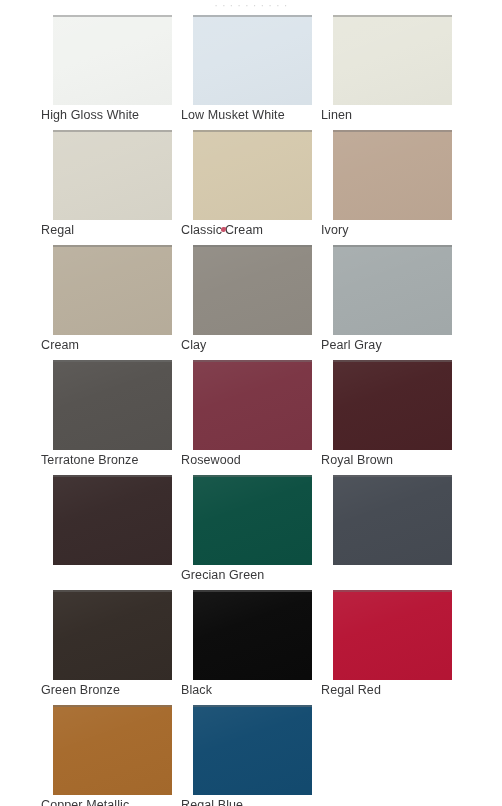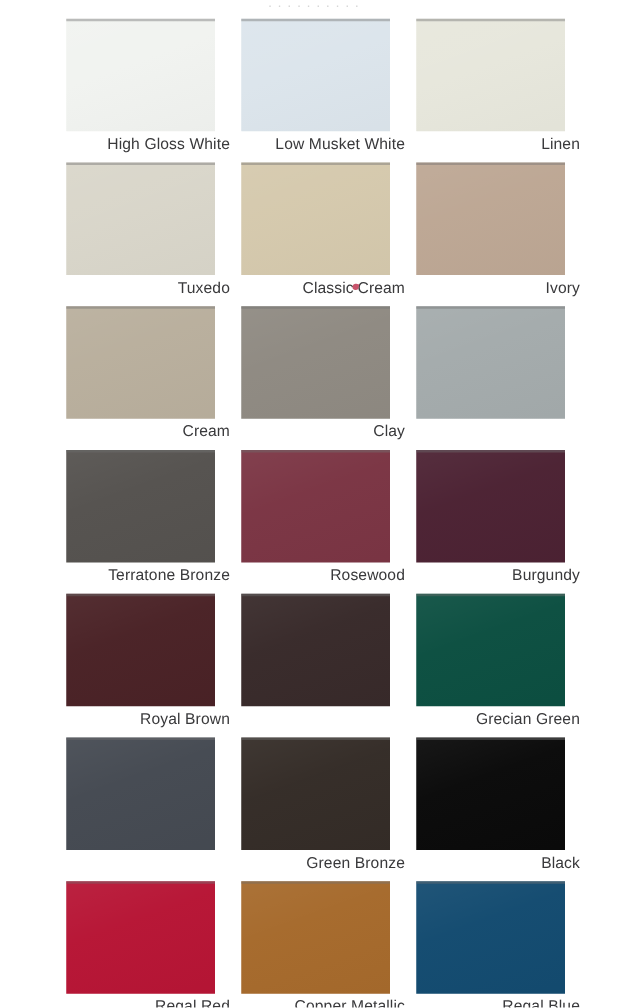--- a/index.html
+++ b/index.html
@@ -78,21 +78,21 @@
                 rgba(255,255,255,0.012) 38%,
                 rgba(0,0,0,0.018) 100%);
     pointer-events: none;
   }
 
   .swatch-label {
     position: absolute;
     left: -12px;
     top: 93px;
     width: 143px;
-    text-align: right;
+    text-align: left;
     font-size: 12.5px;
     line-height: 15px;
     color: #39393b;
     white-space: nowrap;
     letter-spacing: .1px;
   }
 
   .label-mark {
     display: inline-block;
     width: 5px;
@@ -121,52 +121,49 @@
       <div class="swatch-cell">
         <div class="swatch-chip" style="background: rgb(220, 229, 236);"></div>
         <div class="swatch-label">Low Musket White</div>
       </div>
       <div class="swatch-cell">
         <div class="swatch-chip" style="background: rgb(231, 231, 220);"></div>
         <div class="swatch-label">Linen</div>
       </div>
       <div class="swatch-cell">
         <div class="swatch-chip" style="background: rgb(217, 214, 202);"></div>
-        <div class="swatch-label">Tuxedo</div>
+        <div class="swatch-label">Regal</div>
       </div>
       <div class="swatch-cell">
         <div class="swatch-chip" style="background: rgb(213, 201, 173);"></div>
         <div class="swatch-label"><span>Classic</span><span class="label-mark"></span><span>Cream</span></div>
       </div>
       <div class="swatch-cell">
         <div class="swatch-chip" style="background: rgb(189, 167, 148);"></div>
         <div class="swatch-label">Ivory</div>
       </div>
       <div class="swatch-cell">
         <div class="swatch-chip" style="background: rgb(185, 175, 157);"></div>
         <div class="swatch-label">Cream</div>
       </div>
       <div class="swatch-cell">
         <div class="swatch-chip" style="background: rgb(143, 138, 130);"></div>
         <div class="swatch-label">Clay</div>
       </div>
       <div class="swatch-cell">
         <div class="swatch-chip" style="background: rgb(164, 171, 172);"></div>
+        <div class="swatch-label">Pearl Gray</div>
       </div>
       <div class="swatch-cell">
         <div class="swatch-chip" style="background: rgb(85, 82, 79);"></div>
         <div class="swatch-label">Terratone Bronze</div>
       </div>
       <div class="swatch-cell">
         <div class="swatch-chip" style="background: rgb(123, 53, 68);"></div>
         <div class="swatch-label">Rosewood</div>
-      </div>
-      <div class="swatch-cell">
-        <div class="swatch-chip" style="background: rgb(76, 34, 51);"></div>
-        <div class="swatch-label">Burgundy</div>
       </div>
       <div class="swatch-cell">
         <div class="swatch-chip" style="background: rgb(74, 34, 38);"></div>
         <div class="swatch-label">Royal Brown</div>
       </div>
       <div class="swatch-cell">
         <div class="swatch-chip" style="background: rgb(56, 42, 42);"></div>
       </div>
       <div class="swatch-cell">
         <div class="swatch-chip" style="background: rgb(12, 79, 65);"></div>

